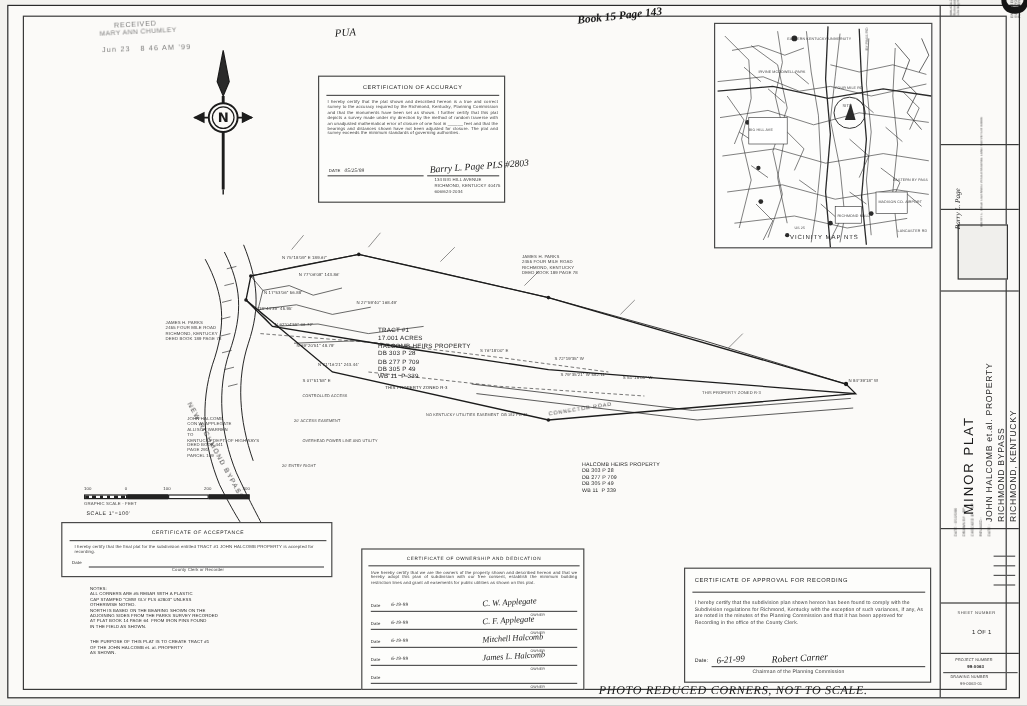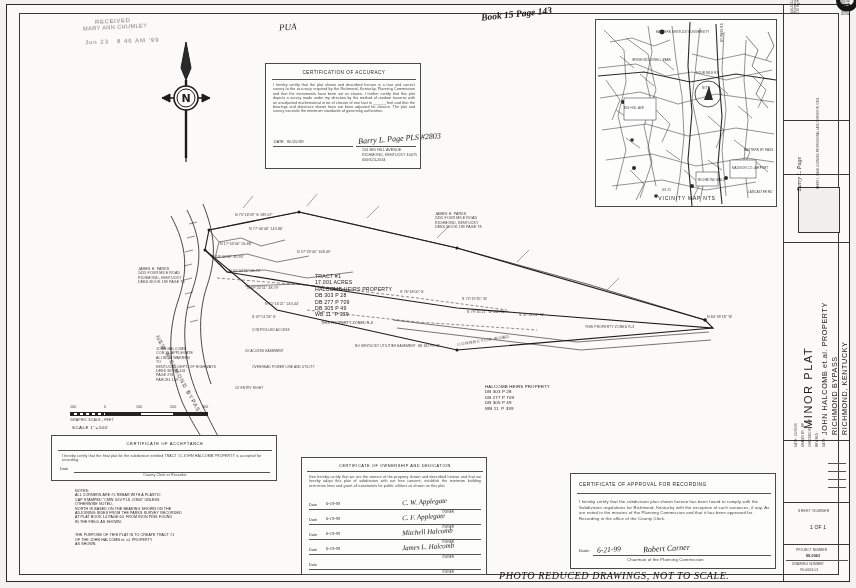--- a/index.html
+++ b/index.html
@@ -373,21 +373,21 @@
       <div class="t" style="left:8px;top:8px;font-size:4.8px;letter-spacing:.55px;">CERTIFICATE OF APPROVAL FOR RECORDING</div>
       <div class="rule" style="left:6px;top:19px;width:194px;"></div>
       <div class="t xs blur" style="left:8px;top:25px;width:192px;white-space:normal;font-size:4.2px;line-height:5.6px;">I hereby certify that the subdivision plan shown hereon has been found to comply with the Subdivision regulations for Richmond, Kentucky with the exception of such variances, if any, As are noted in the minutes of the Planning Commission and that it has been approved for Recording in the office of the  County Clerk.</div>
       <div class="t xs" style="left:8px;top:74px;font-size:4.4px;">Date:</div>
       <div class="t hand" style="left:26px;top:71px;font-size:7.5px;transform:rotate(-4deg);">6-21-99</div>
       <div class="t hand" style="left:72px;top:70px;font-size:8px;transform:rotate(-3deg);">Robert Carner</div>
       <div class="rule" style="left:22px;top:81px;width:178px;"></div>
       <div class="t xs blur" style="left:56px;top:83px;font-size:4.2px;">Chairman of the Planning Commission</div>
     </div>
 
-    <div class="t hand" style="left:492px;top:565px;font-size:10px;letter-spacing:.6px;">PHOTO REDUCED DRAWINGS, NOT TO SCALE.</div>
+    <div class="t hand" style="left:492px;top:565px;font-size:10px;letter-spacing:.6px;">PHOTO REDUCED CORNERS, NOT TO SCALE.</div>
 
     <div class="tb">
 
       <div class="tb-cell" style="top:0;height:116px;">
         <div class="logo vert" style="position:absolute;left:46px;top:8px;">CMW</div>
         <div class="t tiny vert blur" style="left:57px;top:10px;font-size:3px;">ENGINEERS</div>
         <div class="t tiny vert blur" style="left:60px;top:10px;font-size:3px;">SURVEYORS</div>
         <div class="t tiny vert blur" style="left:63px;top:10px;font-size:3px;">PLANNERS</div>
         <div class="t tiny vert blur" style="left:12px;top:8px;font-size:2.8px;">134 Big Hill Avenue</div>
         <div class="t tiny vert blur" style="left:9px;top:8px;font-size:2.8px;">Richmond, Kentucky 40475</div>

